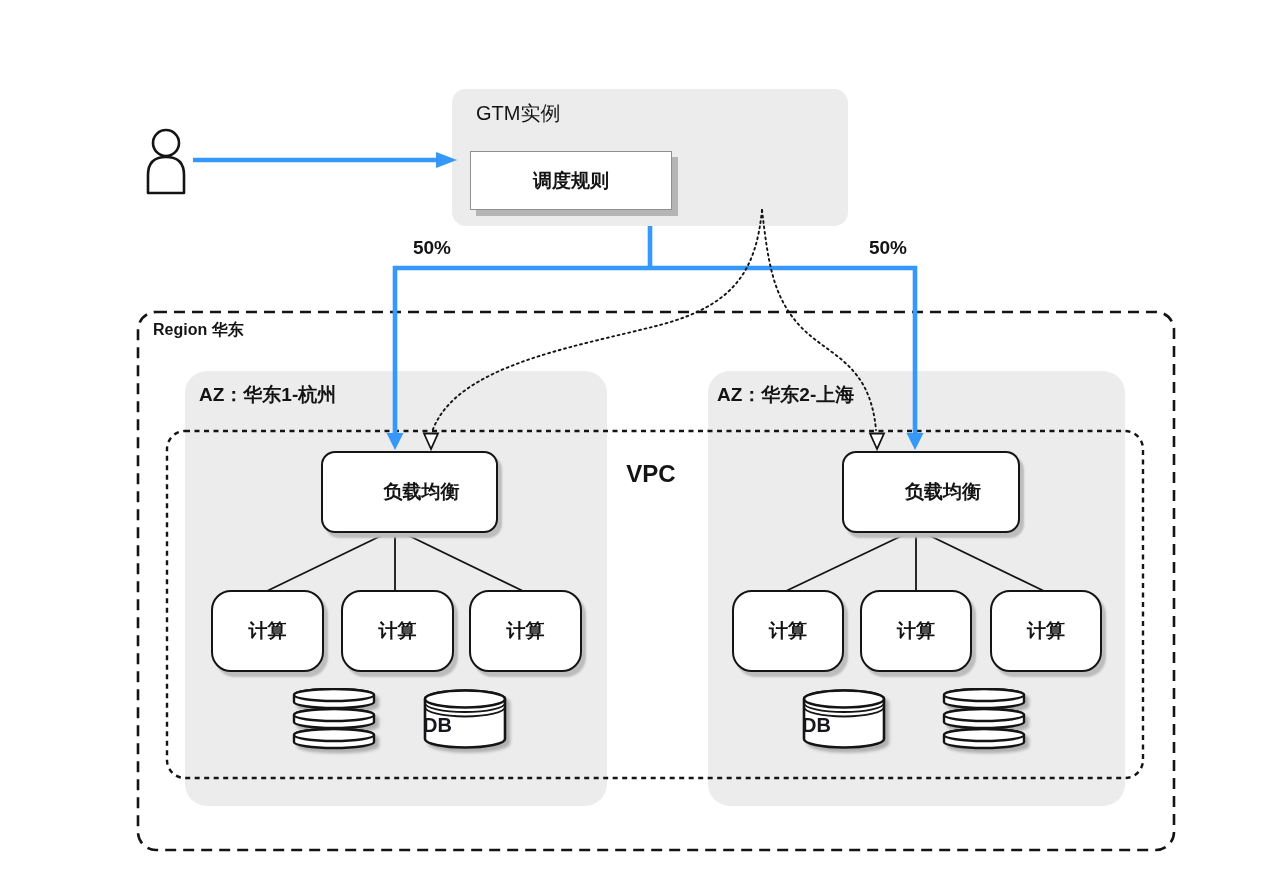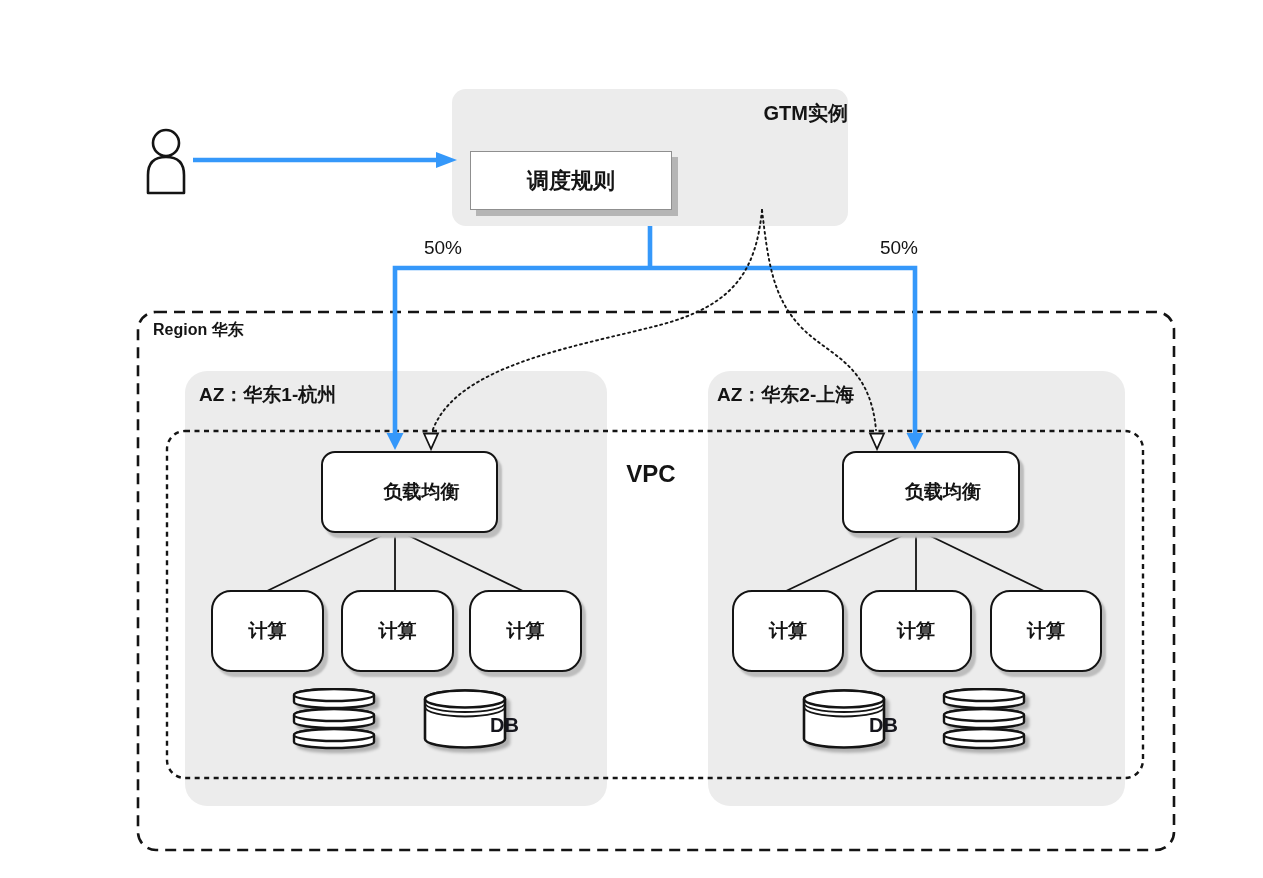--- a/index.html
+++ b/index.html
@@ -6,29 +6,29 @@
   .canvas{
     position:relative;width:1263px;height:878px;background:#ffffff;overflow:hidden;
     font-family:"Liberation Sans","DejaVu Sans",sans-serif;color:#141414;
   }
   .layer{position:absolute;left:0;top:0;z-index:2;pointer-events:none;}
   .gray-container{position:absolute;background:#ececec;border-radius:16px;z-index:1;}
   .gtm-container{left:452px;top:89px;width:396px;height:137px;border-radius:14px;}
   .az1-container{left:185px;top:371px;width:422px;height:435px;border-radius:22px;}
   .az2-container{left:708px;top:371px;width:417px;height:435px;border-radius:22px;}
   .lbl{position:absolute;z-index:3;white-space:nowrap;}
-  .gtm-title{left:452px;top:100px;width:396px;text-align:right;font-size:20px;font-weight:700;}
+  .gtm-title{left:452px;top:100px;width:396px;text-align:left;font-size:20px;font-weight:400;padding-left:24px;}
   .subbox{
     position:absolute;z-index:3;background:#ffffff;border:1px solid #8f8f8f;
     box-shadow:6px 6px 0 #b5b5b5;display:flex;align-items:center;justify-content:center;
-    font-size:22px;font-weight:600;
+    font-size:19px;font-weight:600;
   }
   .sched-box{left:470px;top:151px;width:200px;height:57px;}
   .health-box{left:692px;top:151px;width:140px;height:57px;}
-  .pct{font-size:19px;font-weight:400;width:60px;text-align:right;}
+  .pct{font-size:19px;font-weight:700;width:60px;text-align:center;}
   .pct-left{left:402px;top:237px;}
   .pct-right{left:858px;top:237px;}
   .region-label{left:153px;top:320px;font-size:16px;font-weight:600;}
   .az-label{font-size:19px;font-weight:600;}
   .az1-label{left:199px;top:382px;}
   .az2-label{left:717px;top:382px;}
   .vpc-label{left:618px;top:460px;width:66px;text-align:center;font-size:24px;font-weight:600;}
   .node{
     position:absolute;z-index:3;background:#ffffff;border:2.6px solid #141414;border-radius:20px;
     box-shadow:4px 5px 2px #bdbdbd;display:flex;align-items:center;justify-content:center;
@@ -38,21 +38,21 @@
   .lb1{left:321px;top:451px;width:149px;height:78px;}
   .lb2{left:842px;top:451px;width:150px;height:78px;}
   .c1a{left:211px;top:590px;width:109px;height:78px;}
   .c1b{left:341px;top:590px;width:109px;height:78px;}
   .c1c{left:469px;top:590px;width:109px;height:78px;}
   .c2a{left:732px;top:590px;width:108px;height:78px;}
   .c2b{left:860px;top:590px;width:108px;height:78px;}
   .c2c{left:990px;top:590px;width:108px;height:78px;}
   .icon-abs{position:absolute;z-index:3;}
   .cyl-shadow{filter:drop-shadow(4px 4px 1.5px rgba(0,0,0,0.25));}
-  .db-label{position:absolute;z-index:4;font-size:20px;font-weight:700;text-align:right;color:#16161d;margin-left:12px;}
+  .db-label{position:absolute;z-index:4;font-size:20px;font-weight:700;text-align:left;color:#16161d;}
   .db-label-1{left:423px;top:714px;width:84px;}
   .db-label-2{left:802px;top:714px;width:84px;}
 </style>
 </head>
 <body>
 
 <div class="canvas">
 
   <div class="gray-container gtm-container"></div>
   <div class="gray-container az1-container"></div>

